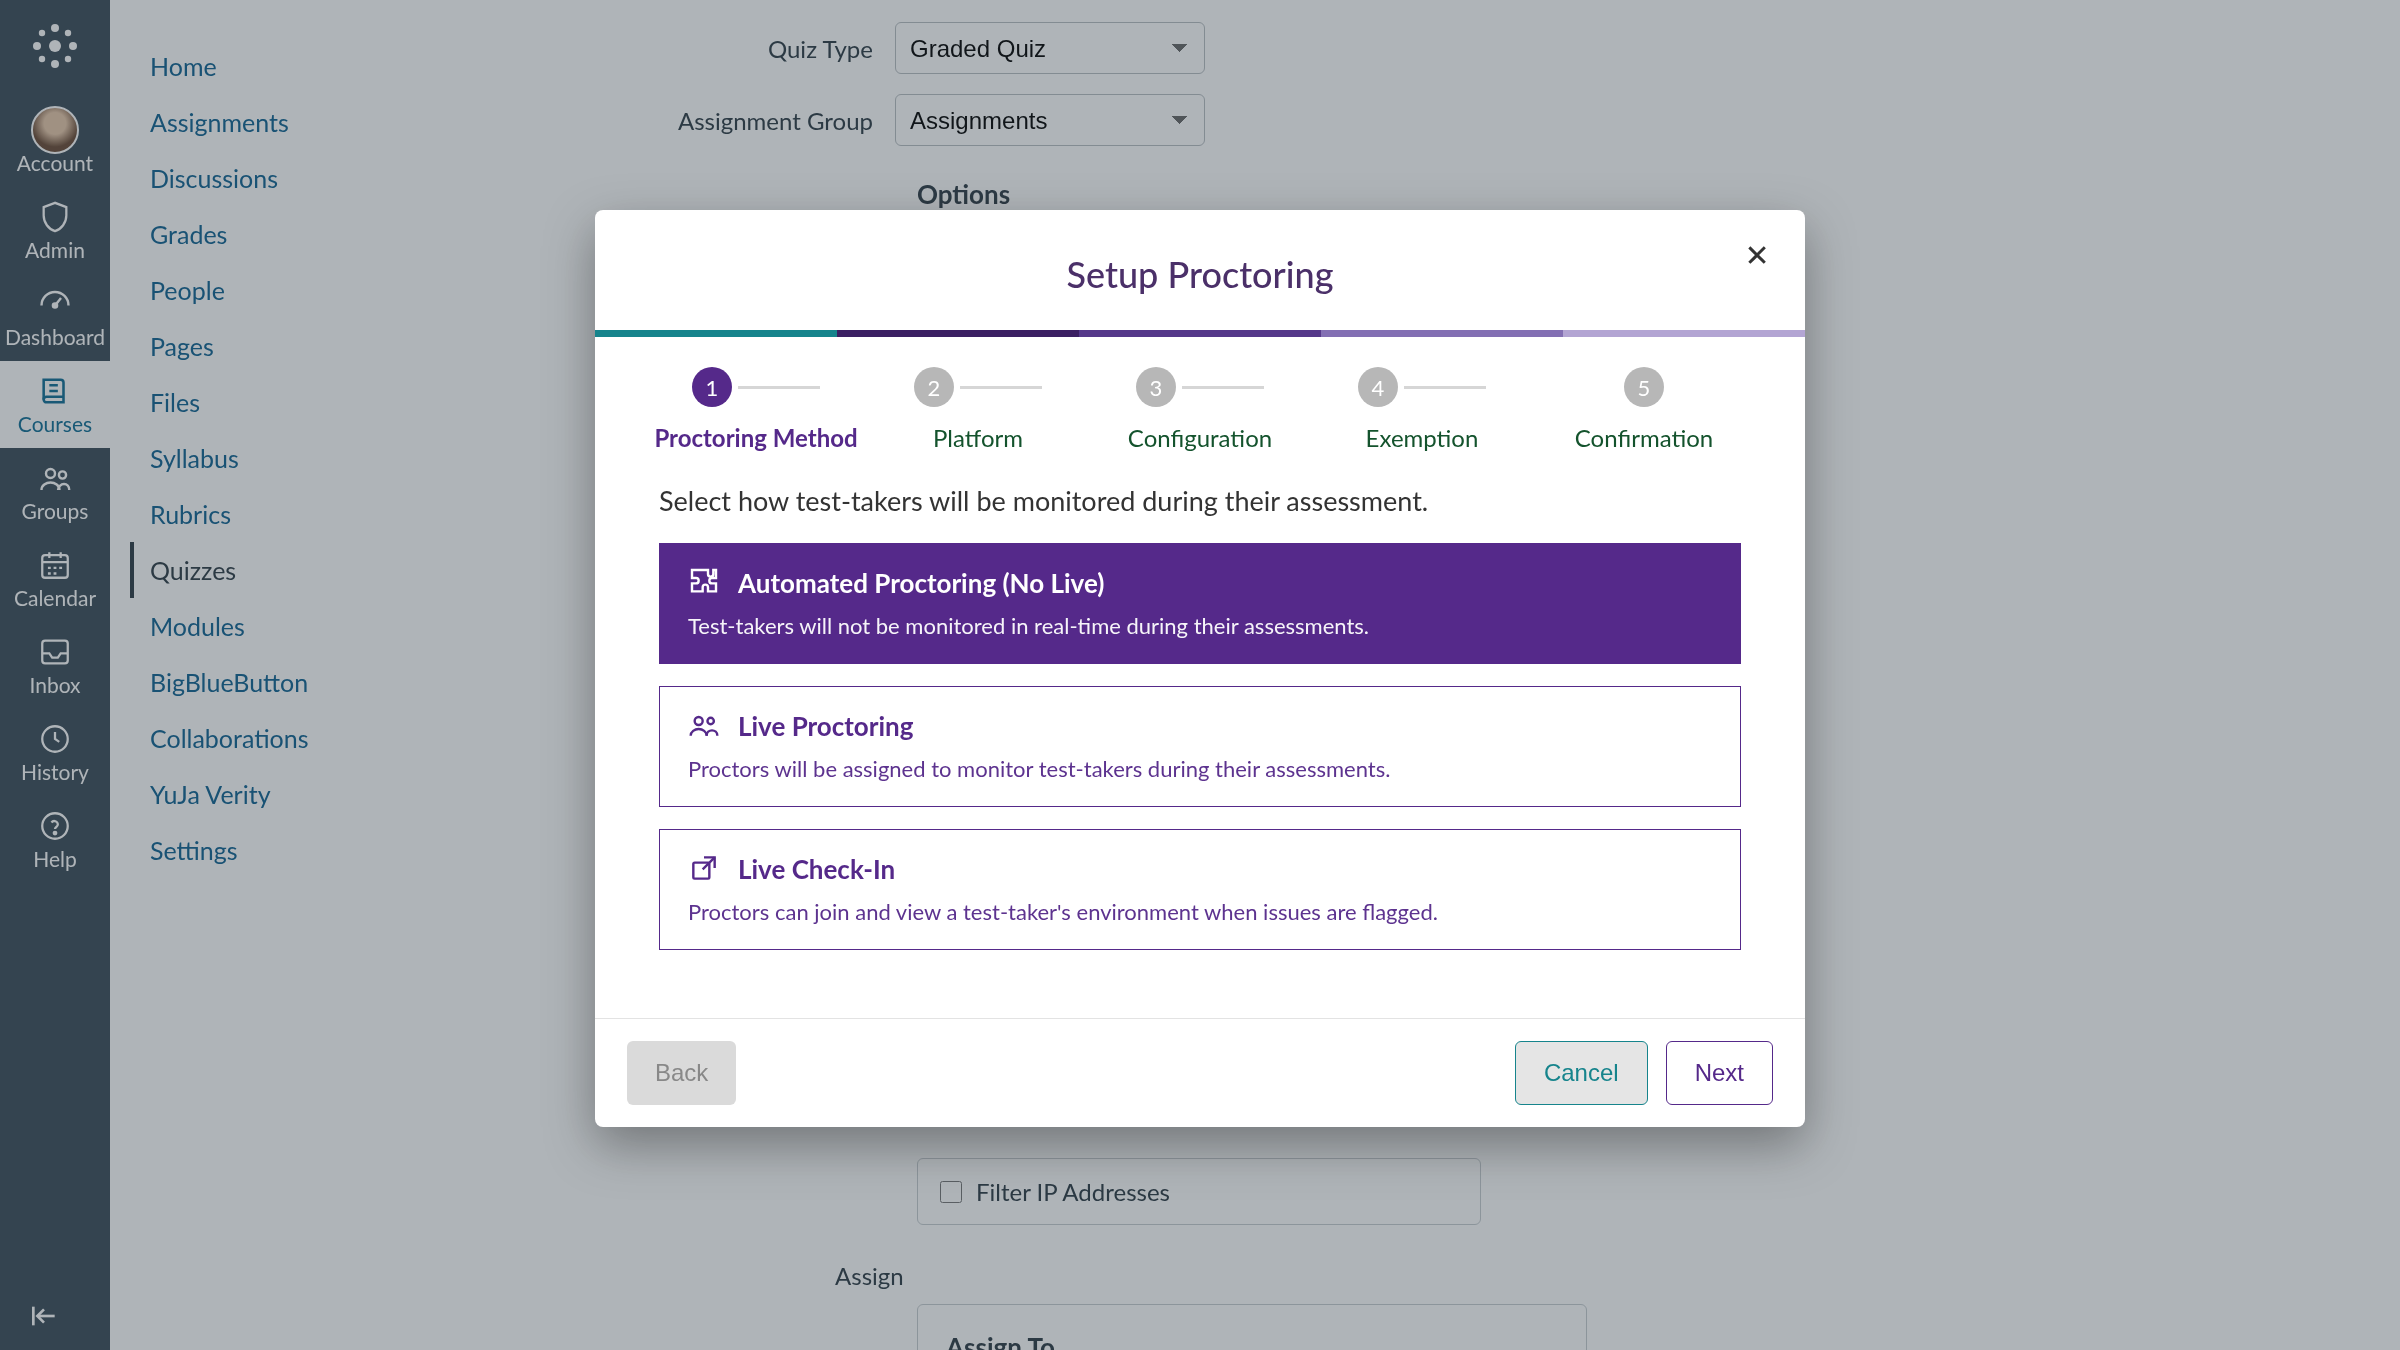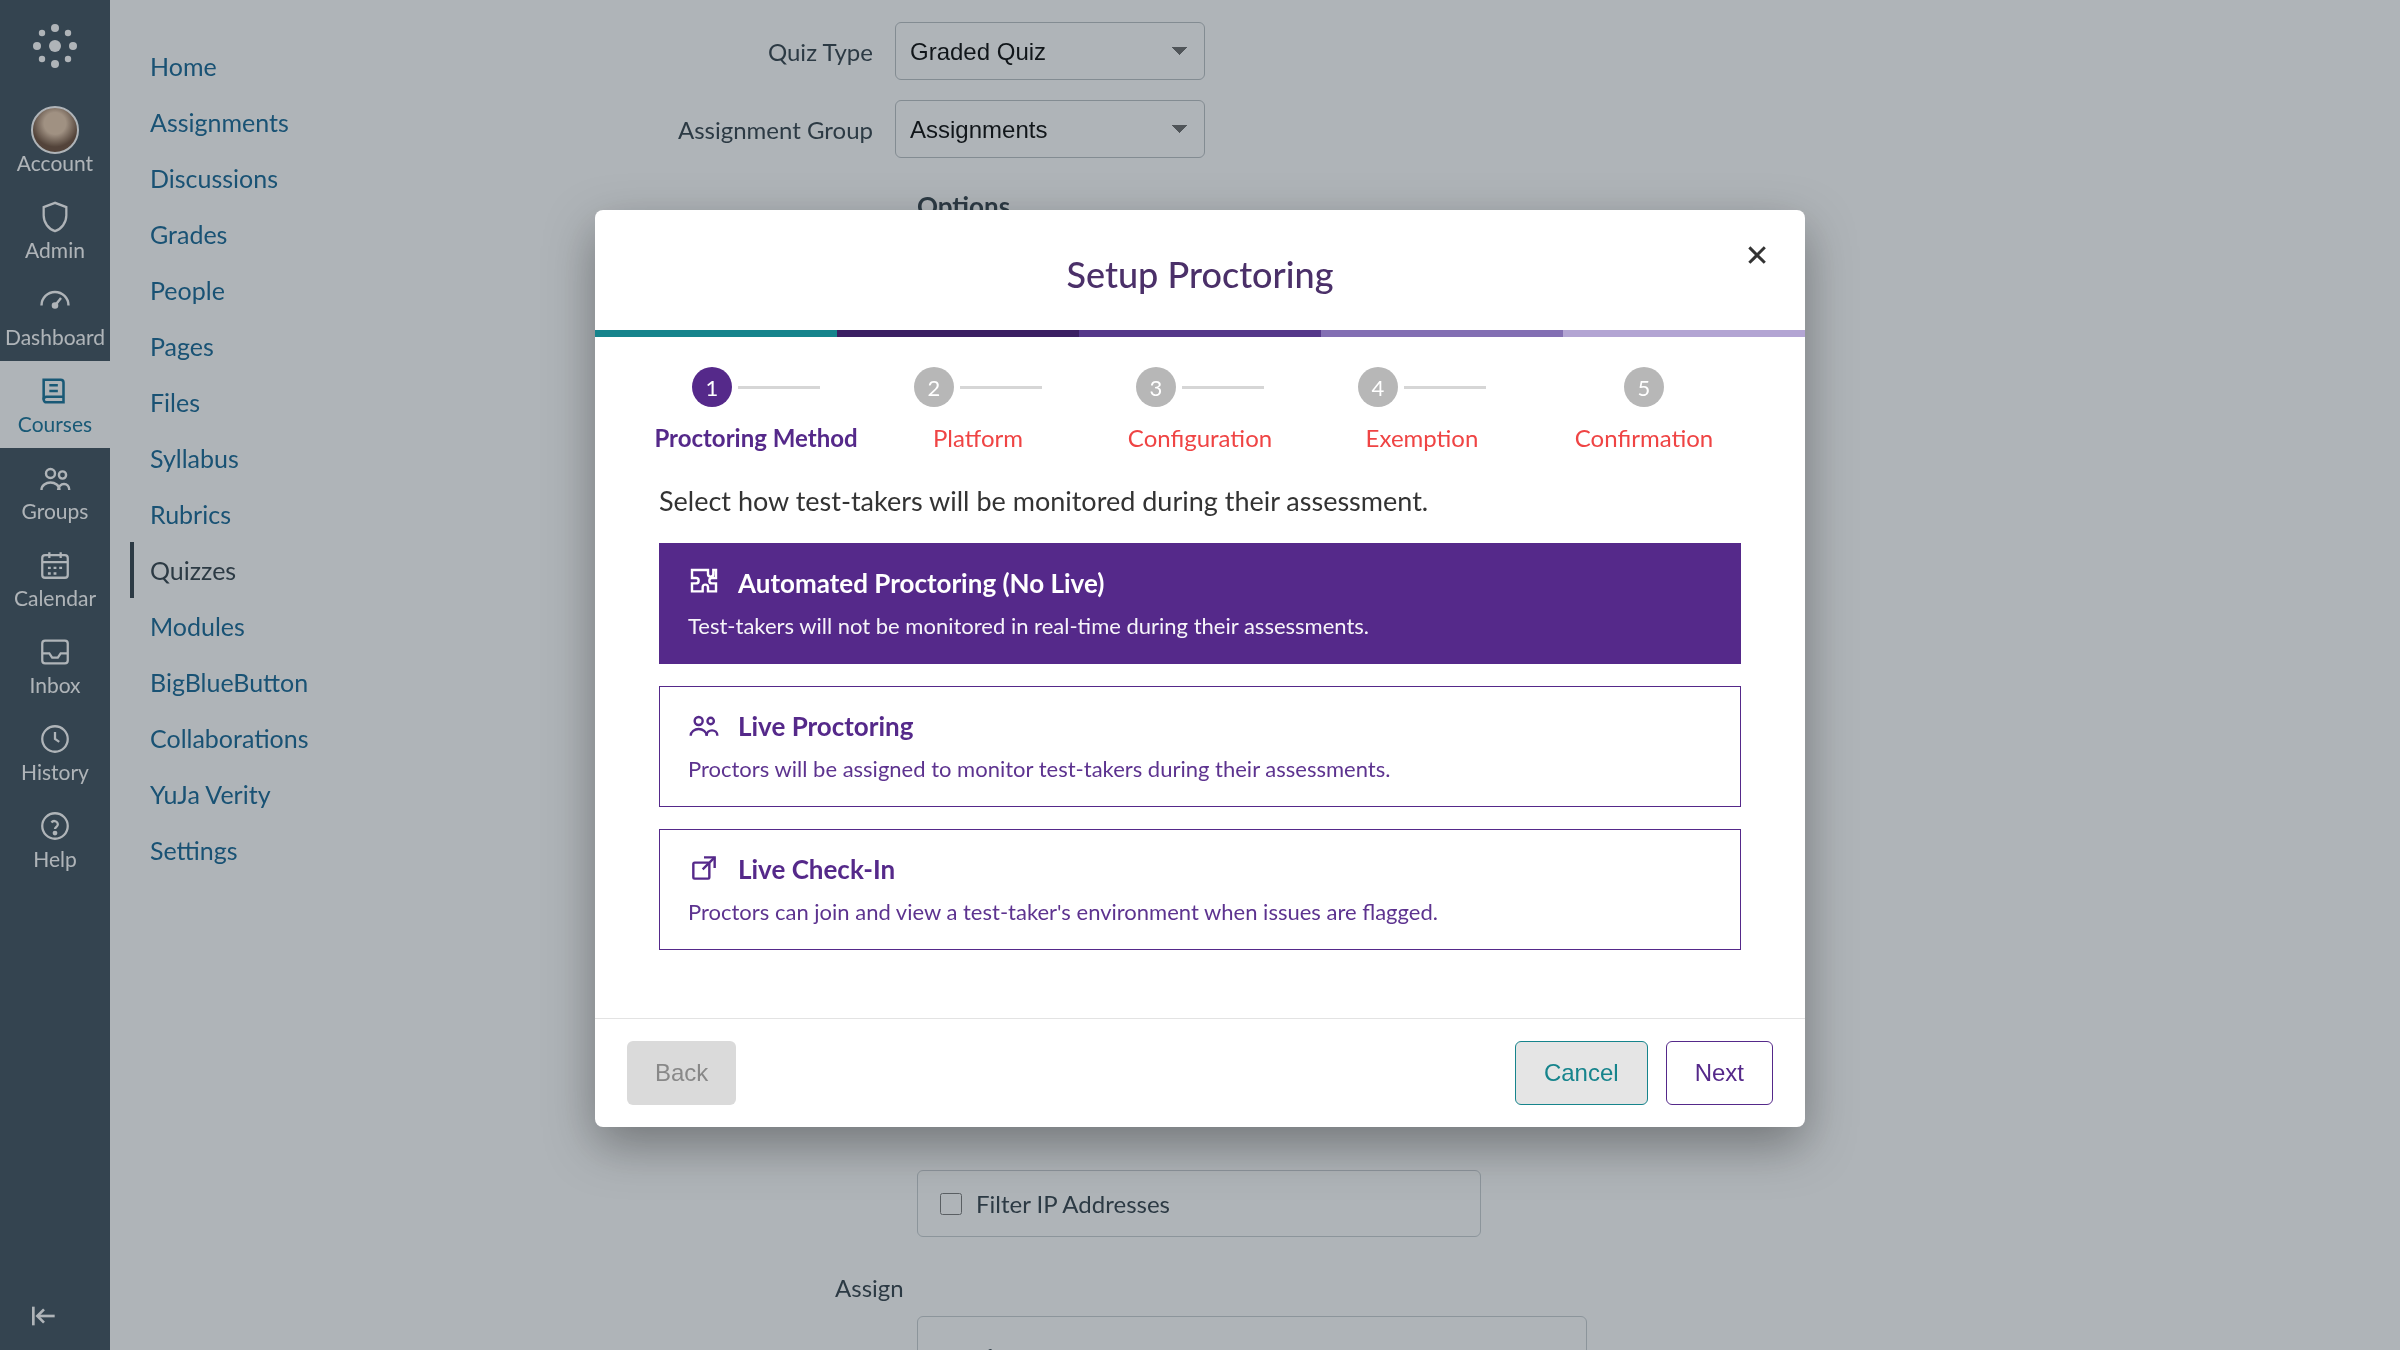--- a/index.html
+++ b/index.html
@@ -50,21 +50,21 @@
 }
 
 
 .main {
   flex:1; position:relative; padding: 22px 40px 0 180px;
   font-size: 24px;
 }
 .form-row { display:flex; align-items:center; margin-bottom:20px; }
 .form-row .lbl { width:330px; text-align:right; padding-right:22px; font-size:24px; color:#2D3B45;}
 .form-row select {
-  width:310px; height:58px; font-size:24px; padding:0 14px;
+  width:310px; height:52px; font-size:24px; padding:0 14px;
   border:1px solid #B8BEC2; border-radius:6px; background:#fff;
   appearance:none; -webkit-appearance:none;
   background-image: linear-gradient(45deg, transparent 50%, #666 50%), linear-gradient(135deg, #666 50%, transparent 50%);
   background-position: calc(100% - 24px) 50%, calc(100% - 16px) 50%;
   background-size: 8px 8px, 8px 8px; background-repeat:no-repeat;
 }
 .options-heading { font-weight:700; font-size:26px; margin:32px 0 18px 352px;}
 .filter-box {
   margin-left:352px; width:564px; border:1px solid #C7CDD1; border-radius:6px;
   padding:18px 22px; display:flex; align-items:center; gap:14px; font-size:24px;
@@ -106,21 +106,21 @@
 }
 .step { display:flex; flex-direction:column; align-items:center; width:222px;}
 .step-row { display:flex; align-items:center; }
 .step-dot {
   width:40px; height:40px; border-radius:50%; background:#B7B7B7;
   color:#fff; font-size:22px; display:flex; align-items:center; justify-content:center;
 }
 .step.active .step-dot { background:#55298A;}
 .step-line { width:82px; height:3px; background:#D6D6D6; margin-left:6px;}
 .step:last-child .step-line{display:none;}
-.step-label { margin-top:16px; font-size:24px; color:#ef4444;}
+.step-label { margin-top:16px; font-size:24px; color:#14532d;}
 .step.active .step-label { color:#55298A; font-weight:700;}
 
 .modal-body { padding:14px 64px 46px;}
 .modal-instructions { font-size:27px; color:#333; margin-bottom:26px;}
 
 .option-card {
   border:1.5px solid #55298A; border-radius:0; padding:22px 28px 24px;
   margin-bottom:22px; cursor:pointer; background:#fff;
 }
 .option-card.selected { background:#55298A; border-color:#55298A; color:#fff;}

